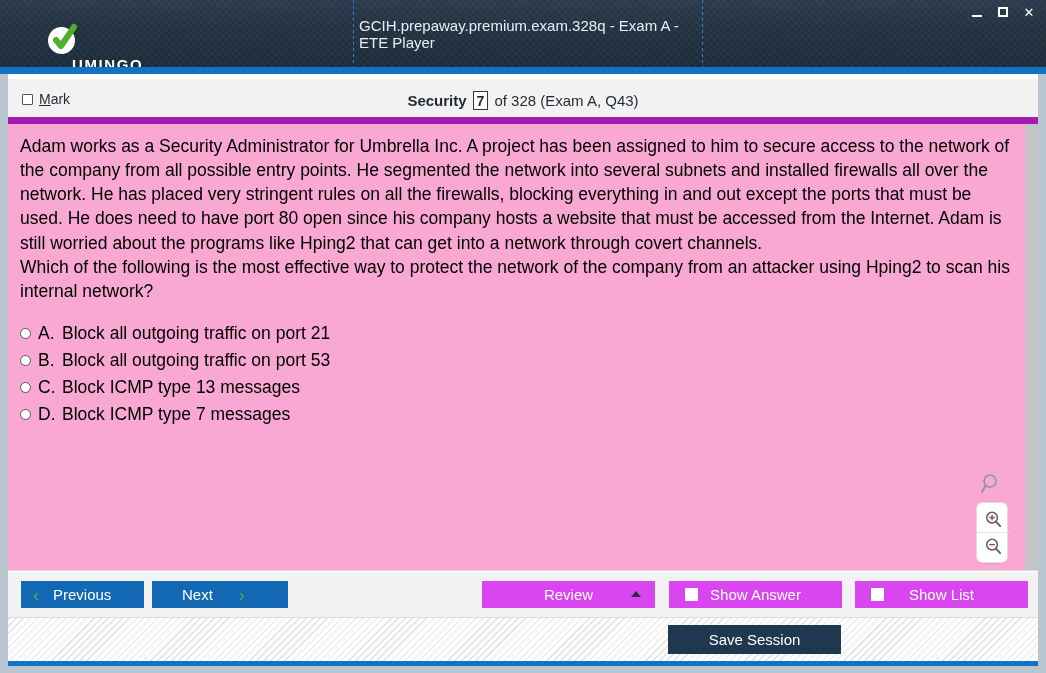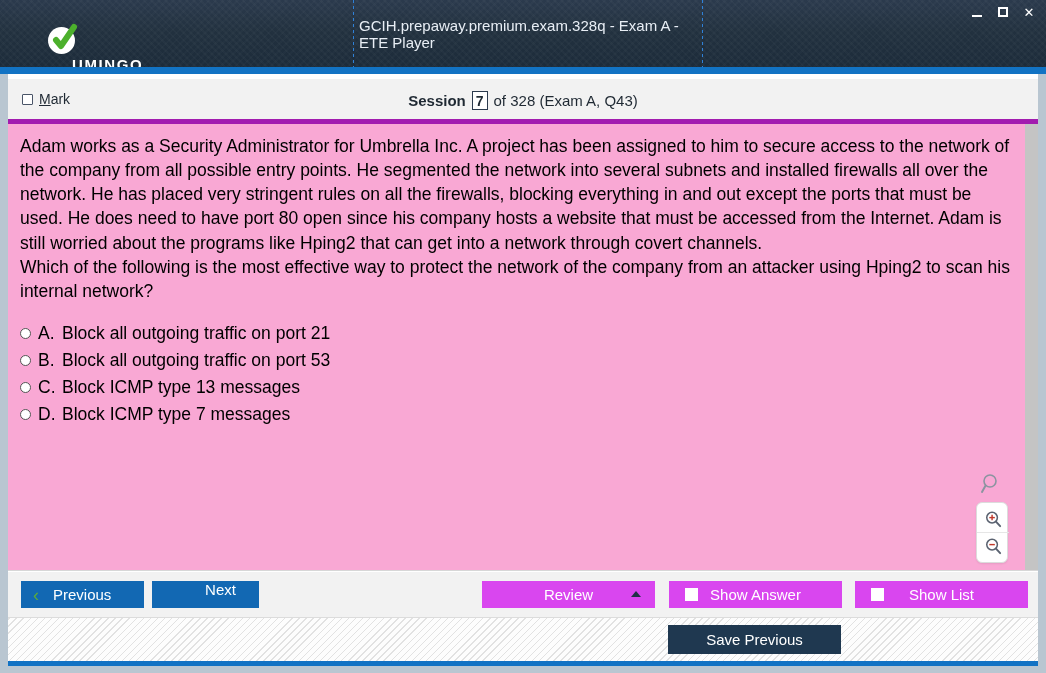--- a/index.html
+++ b/index.html
@@ -165,21 +165,21 @@
   }
 
   
   #qbar {
     position: absolute;
     left: 8px;
     top: 79px;
     width: 1030px;
     height: 45px;
     background: #f2f2f2;
-    border-bottom: 5px solid #a21caf;
+    border-bottom: 7px solid #a21caf;
     box-sizing: border-box;
   }
   #mark-wrap {
     position: absolute;
     left: 14px;
     top: 12px;
     display: flex;
     align-items: center;
     gap: 6px;
     cursor: pointer;
@@ -349,25 +349,24 @@
   .btn-orange { background: #d946ef; }
   #btn-previous {
     left: 13px; top: 9px;
     width: 123px; height: 27px;
     justify-content: flex-start;
     padding-left: 12px;
     gap: 14px;
   }
   #btn-next {
     left: 144px; top: 9px;
-    width: 107px; height: 27px;
+    width: 136px; height: 27px;
     justify-content: flex-start;
     padding-left: 30px;
     gap: 26px;
-    flex-direction: column;
   }
   .chev {
     color: #5aab3c;
     font-size: 18px;
     line-height: 1;
     font-weight: normal;
   }
   #btn-review {
     left: 474px; top: 9px;
     width: 173px; height: 27px;
@@ -483,21 +482,21 @@
 
   <div id="header-accent"></div>
 
   <div id="qbar">
     <div id="mark-wrap">
       <span id="mark-checkbox"></span>
       <span id="mark-label"><span class="acc">M</span><span>ark</span></span>
     </div>
 
     <div id="question-counter">
-      <span class="q-word">Session</span>
+      <span class="q-word">Security</span>
       <span id="q-number-box">7</span>
       <span>of 328 (Exam A, Q43)</span>
     </div>
   </div>
 
   <div id="content-pane">
 
     <div id="question-text">Adam works as a Security Administrator for Umbrella Inc. A project has been assigned to him to secure access to the network of the company from all possible entry points. He segmented the network into several subnets and installed firewalls all over the network. He has placed very stringent rules on all the firewalls, blocking everything in and out except the ports that must be used. He does need to have port 80 open since his company hosts a website that must be accessed from the Internet. Adam is still worried about the programs like Hping2 that can get into a network through covert channels.
 Which of the following is the most effective way to protect the network of the company from an attacker using Hping2 to scan his internal network?</div>
 
@@ -575,18 +574,18 @@
       <span>Show List</span>
     </div>
 
     <div class="btn btn-orange" id="btn-show-answer">
       <span class="btn-checkbox"></span>
       <span>Show Answer</span>
     </div>
   </div>
 
   <div id="footer">
-    <div class="btn-dark" id="btn-save-session">Save Previous</div>
+    <div class="btn-dark" id="btn-save-session">Save Session</div>
   </div>
 
   <div id="footer-accent"></div>
 
 </div>
 
 </body></html>

